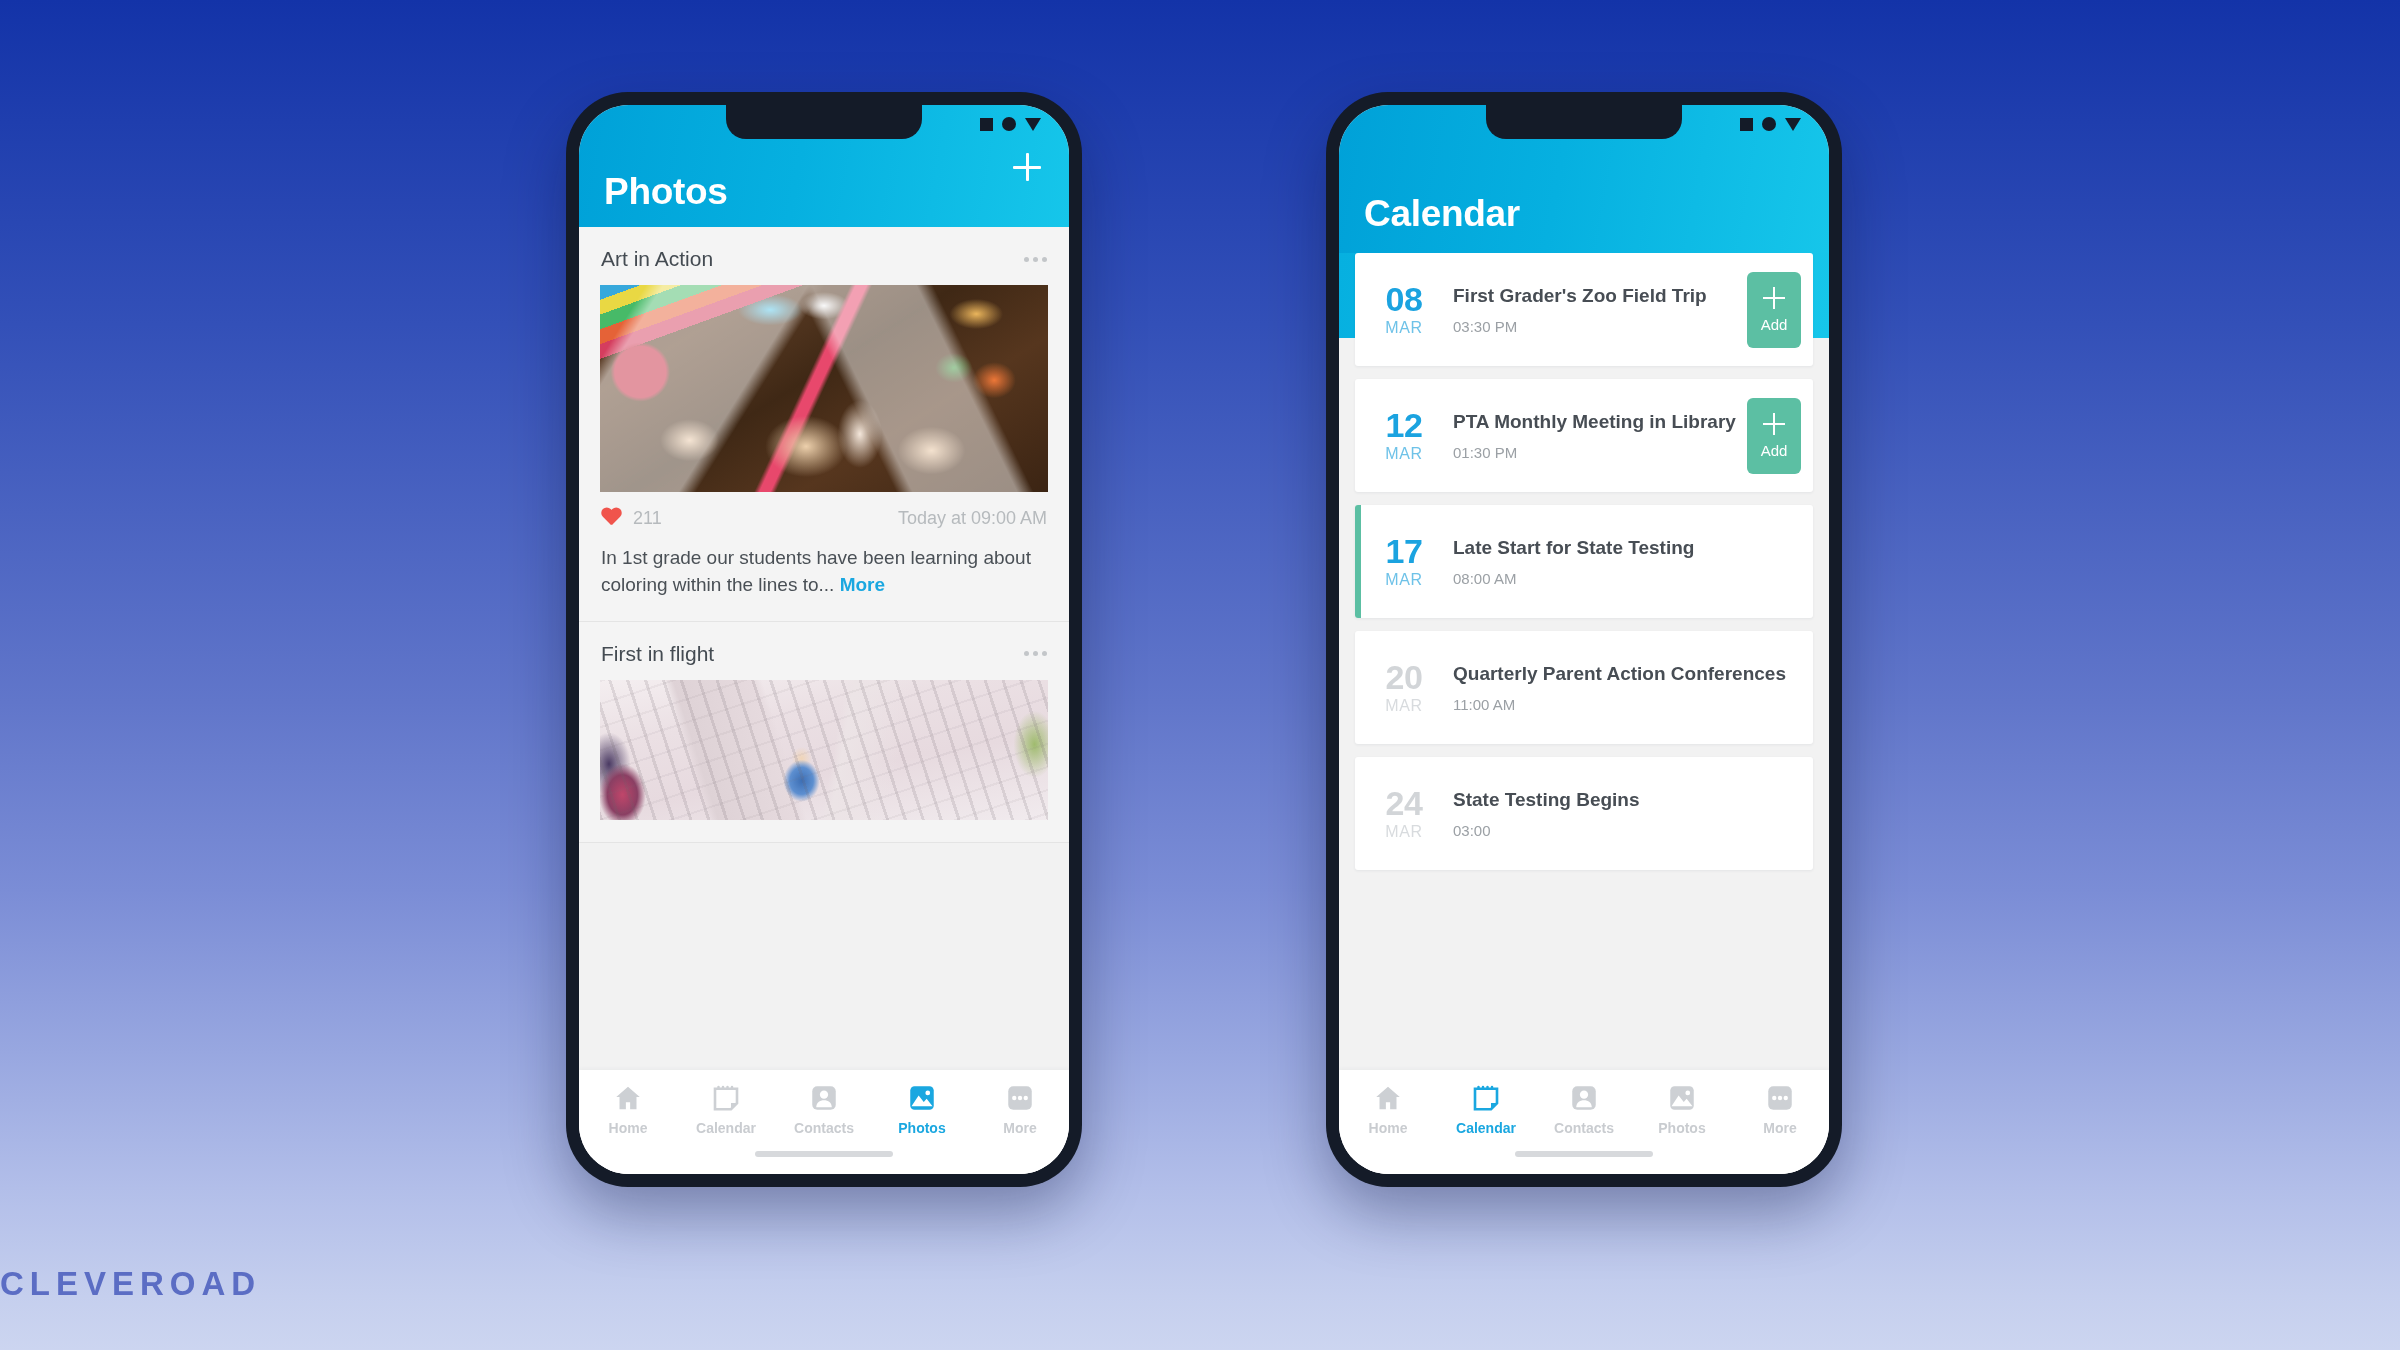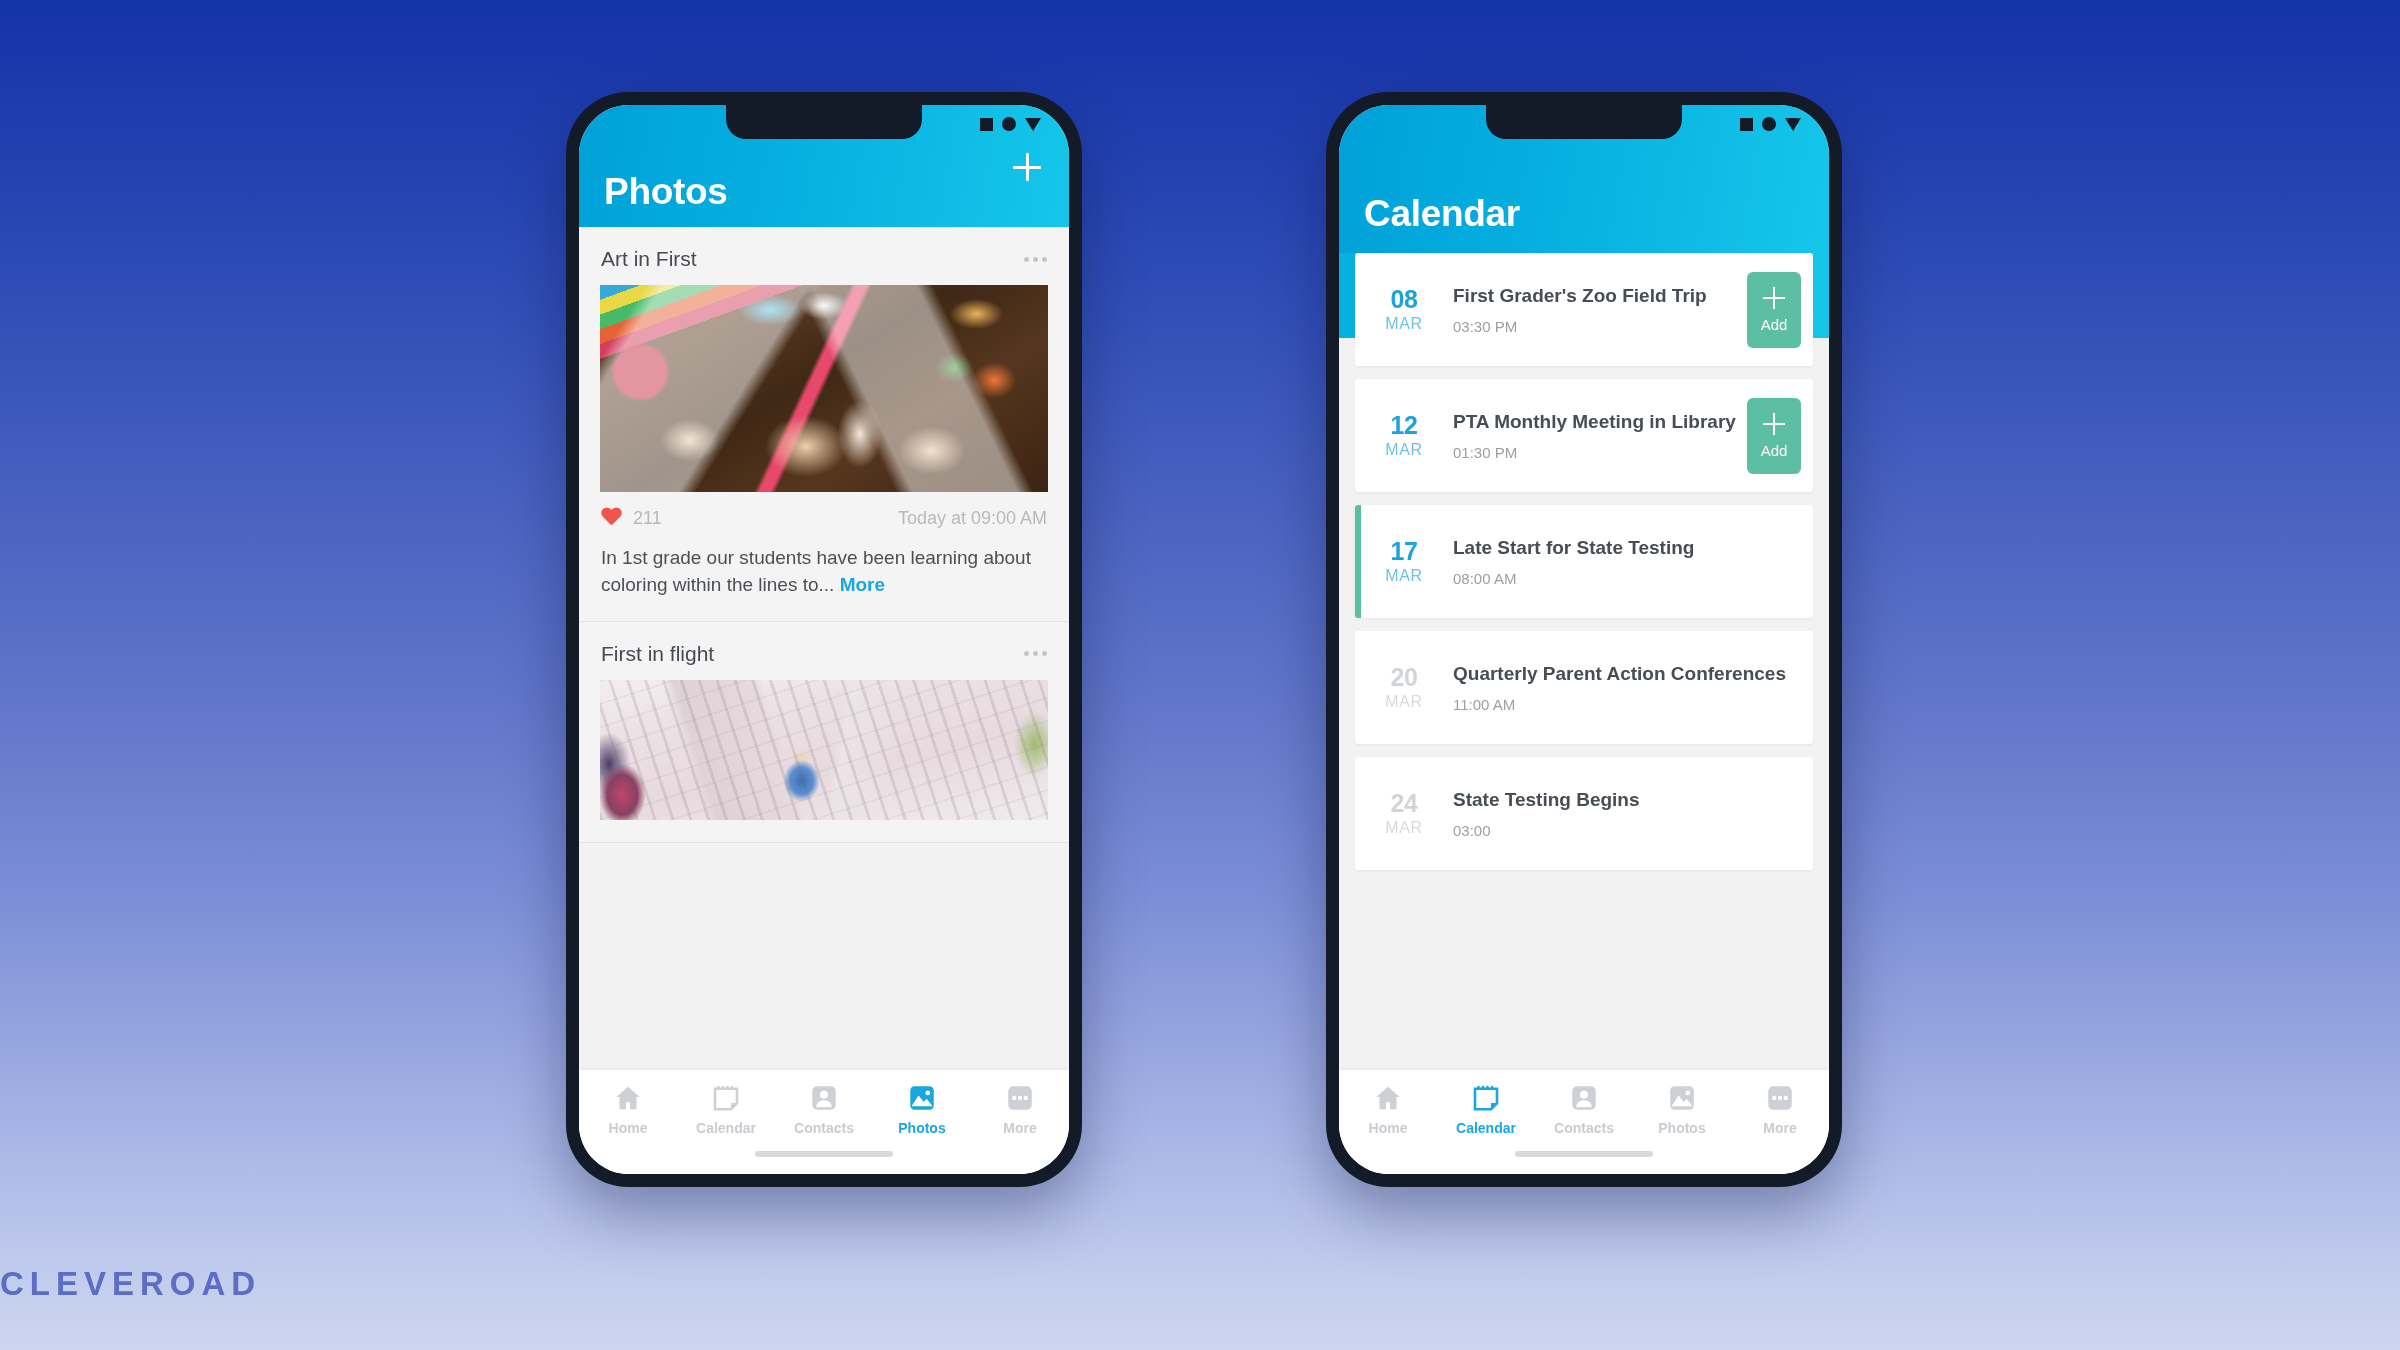--- a/index.html
+++ b/index.html
@@ -179,21 +179,21 @@
     background:#fff; border-radius:3px;
     margin-bottom:13px; min-height:113px;
     padding:12px 12px 12px 0;
     box-shadow:0 1px 3px rgba(40,50,80,.07);
   }
   .evt.accent:before {
     content:""; position:absolute; left:0; top:0; bottom:0;
     width:6px; background:#5cbfa3; border-radius:3px 0 0 3px;
   }
   .evt-date { width:98px; text-align:center; flex:0 0 98px; }
-  .evt-day  { font-size:25px; font-weight:bold; color:#1ba3e0; line-height:1.05; letter-spacing:-.5px; }
+  .evt-day  { font-size:34px; font-weight:bold; color:#1ba3e0; line-height:1.05; letter-spacing:-.5px; }
   .evt-mon  { font-size:16px; color:#6ec2e8; letter-spacing:.6px; margin-top:2px; }
   .evt.muted .evt-day { color:#d2d5d8; }
   .evt.muted .evt-mon { color:#d8dbde; }
   .evt-body { flex:1; padding-right:10px; }
   .evt-title { font-size:19px; font-weight:bold; color:#474d54; line-height:1.28; }
   .evt-time  { font-size:15px; color:#9ba0a5; margin-top:9px; }
   .add-btn {
     flex:0 0 54px; width:54px; height:76px;
     background:#5cbfa3; border-radius:6px;
     display:flex; flex-direction:column; align-items:center; justify-content:center;
@@ -243,21 +243,21 @@
 
     <div class="appbar photos">
       <div class="plus-btn"></div>
       <div class="apptitle">Photos</div>
     </div>
 
     <div class="feed">
 
       <div class="post">
         <div class="post-head">
-          <div class="post-title">Art in First</div>
+          <div class="post-title">Art in Action</div>
           <div class="dots">
               <i></i>
               <i></i>
               <i></i>
             </div>
         </div>
         <div class="photo-wrap">
             <div class="ph1"></div>
           </div>
         <div class="meta">

